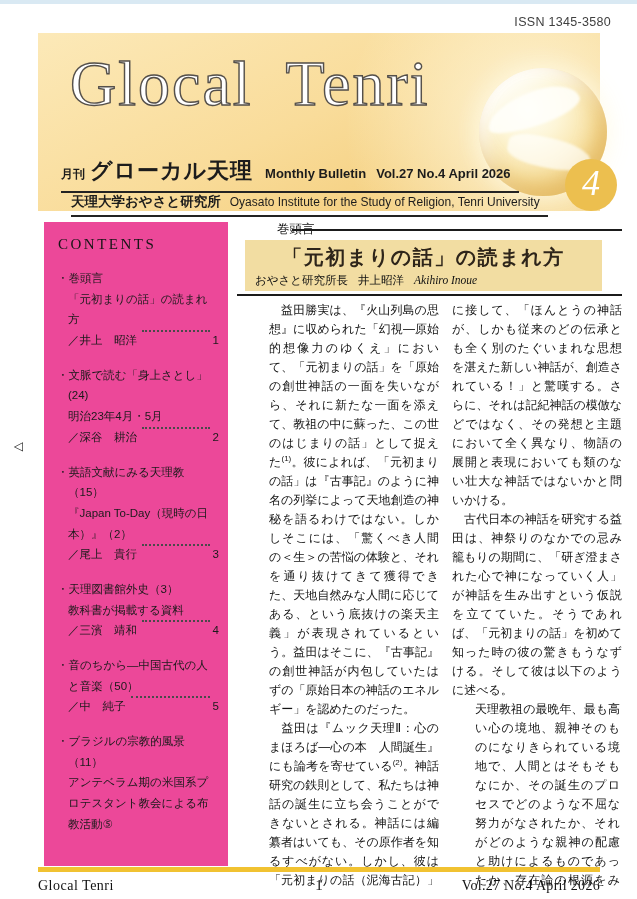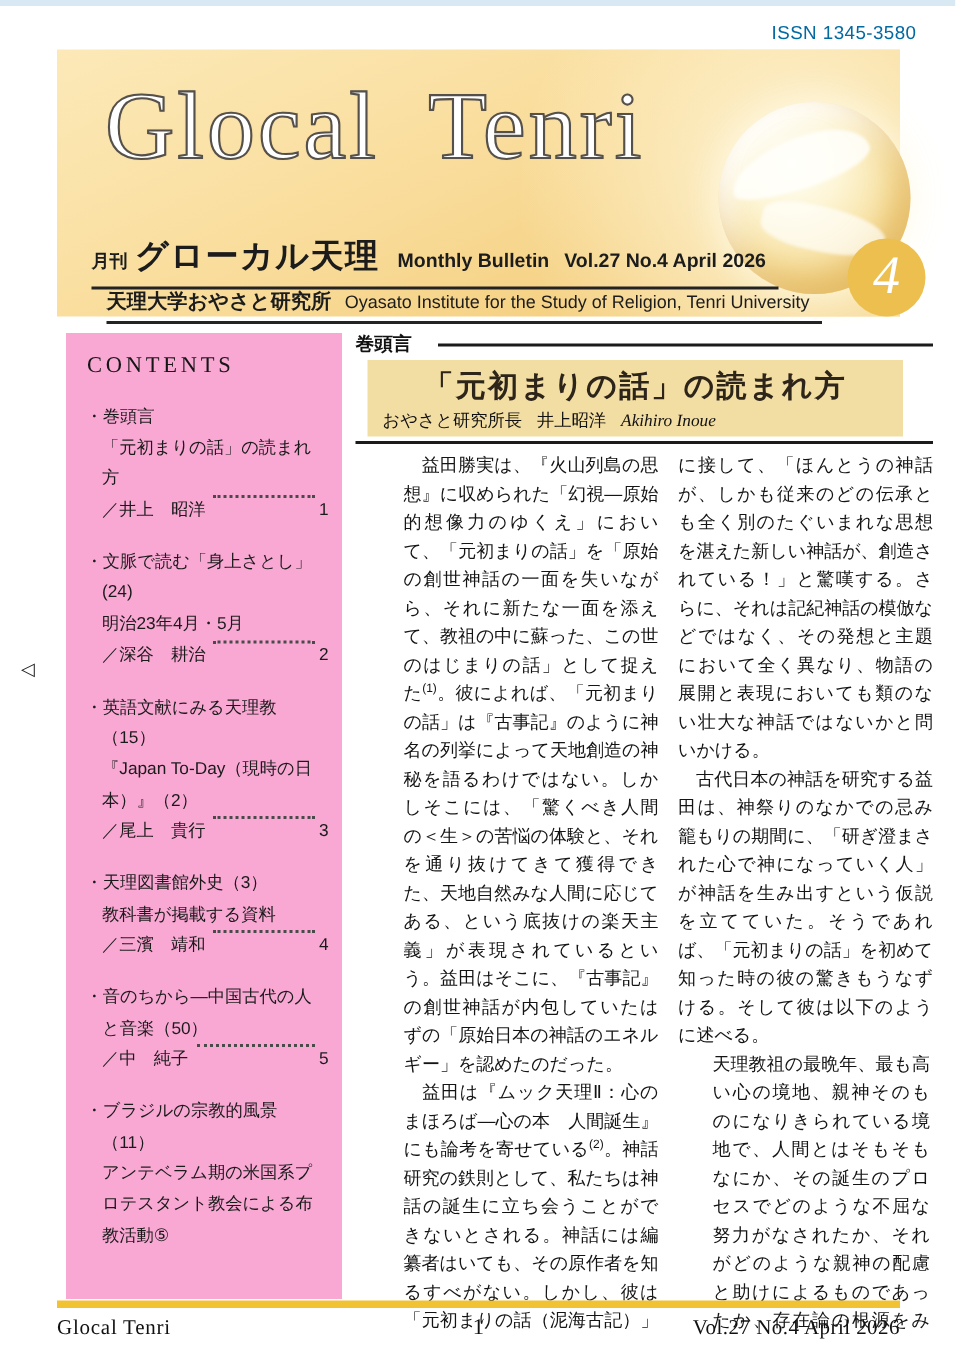--- a/index.html
+++ b/index.html
@@ -3,21 +3,21 @@
 <meta charset="utf-8">
 <style>
   html,body { margin:0; padding:0; }
   body {
     width:637px; height:899px; position:relative; overflow:hidden;
     background:#ffffff; color:#1c1c1c;
     font-family:"Liberation Sans","DejaVu Sans",sans-serif;
   }
   .top-strip { position:absolute; left:0; top:0; width:637px; height:4px; background:#d9e9f3; }
 
-  .issn { position:absolute; top:15px; right:26px; font-size:12.5px; letter-spacing:.3px; color:#0369a1; }
+  .issn { position:absolute; top:15px; right:26px; font-size:12.5px; letter-spacing:.3px; color:#404040; }
 
   
   .banner {
     position:absolute; left:38px; top:33px; width:562px; height:178px;
     background:
       radial-gradient(circle at 89% 52%, rgba(255,253,240,.95) 0%, rgba(255,248,222,.55) 16%, rgba(255,240,190,0) 38%),
       linear-gradient(155deg,#fce9b8 0%,#f9dc9a 48%,#f1c76e 100%);
   }
   .glocal-title {
     position:absolute; left:32px; top:16px; white-space:nowrap;
@@ -57,37 +57,37 @@
   .sub2 {
     position:absolute; left:33px; top:159px; white-space:nowrap;
     border-bottom:2px solid #232323; padding:0 8px 4px 0;
   }
   .sub2 .inst-ja { font-size:13.5px; font-weight:bold; }
   .sub2 .inst-en { font-size:12px; margin-left:9px; }
 
   
   .sidebar {
     position:absolute; left:44px; top:222px; width:184px; height:644px;
-    background:#f9a8d4; box-sizing:border-box; padding:12px 9px 8px 13px; overflow:hidden;
+    background:#ec4899; box-sizing:border-box; padding:12px 9px 8px 13px; overflow:hidden;
   }
   .contents-heading {
     font-family:"Liberation Serif","DejaVu Serif",serif;
     font-size:15px; letter-spacing:2.5px; color:#161616; margin:2px 0 15px 1px;
   }
   .toc-item { margin-bottom:14px; font-size:11.5px; line-height:1.8; color:#1a1a1a; }
   .toc-row { padding-left:11px; }
   .toc-row.bullet { text-indent:-11px; }
   .toc-row.page-row { display:flex; align-items:flex-start; text-indent:0; }
   .toc-row .leader { flex:1; border-bottom:2px dotted #4a4a4a; margin:0 3px 4px 5px; min-width:8px; }
   .toc-row .pg { flex:none; }
   .reg-mark { position:absolute; left:14px; top:439px; font-size:12px; color:#222; }
 
   
   .article { position:absolute; left:237px; top:221px; width:385px; }
-  .article-label { font-size:12.5px; font-weight:bold; color:#111; }
+  .article-label { font-size:12.5px; font-weight:normal; color:#111;margin-left:40px; }
   .rule-top { position:absolute; left:55px; top:8px; right:0; border-top:2px solid #1b1b1b; }
   .title-box {
     margin:2px 0 0 8px; width:357px; box-sizing:border-box;
     background:#f2dda2; padding:4px 10px 3px;
   }
   .article-title {
     text-align:center; font-family:"Liberation Serif","DejaVu Serif",serif;
     font-weight:bold; font-size:20px; letter-spacing:1.5px; color:#2e251a;
   }
   .author-line { text-align:left; font-size:11.5px; color:#111; margin-top:2px; }

